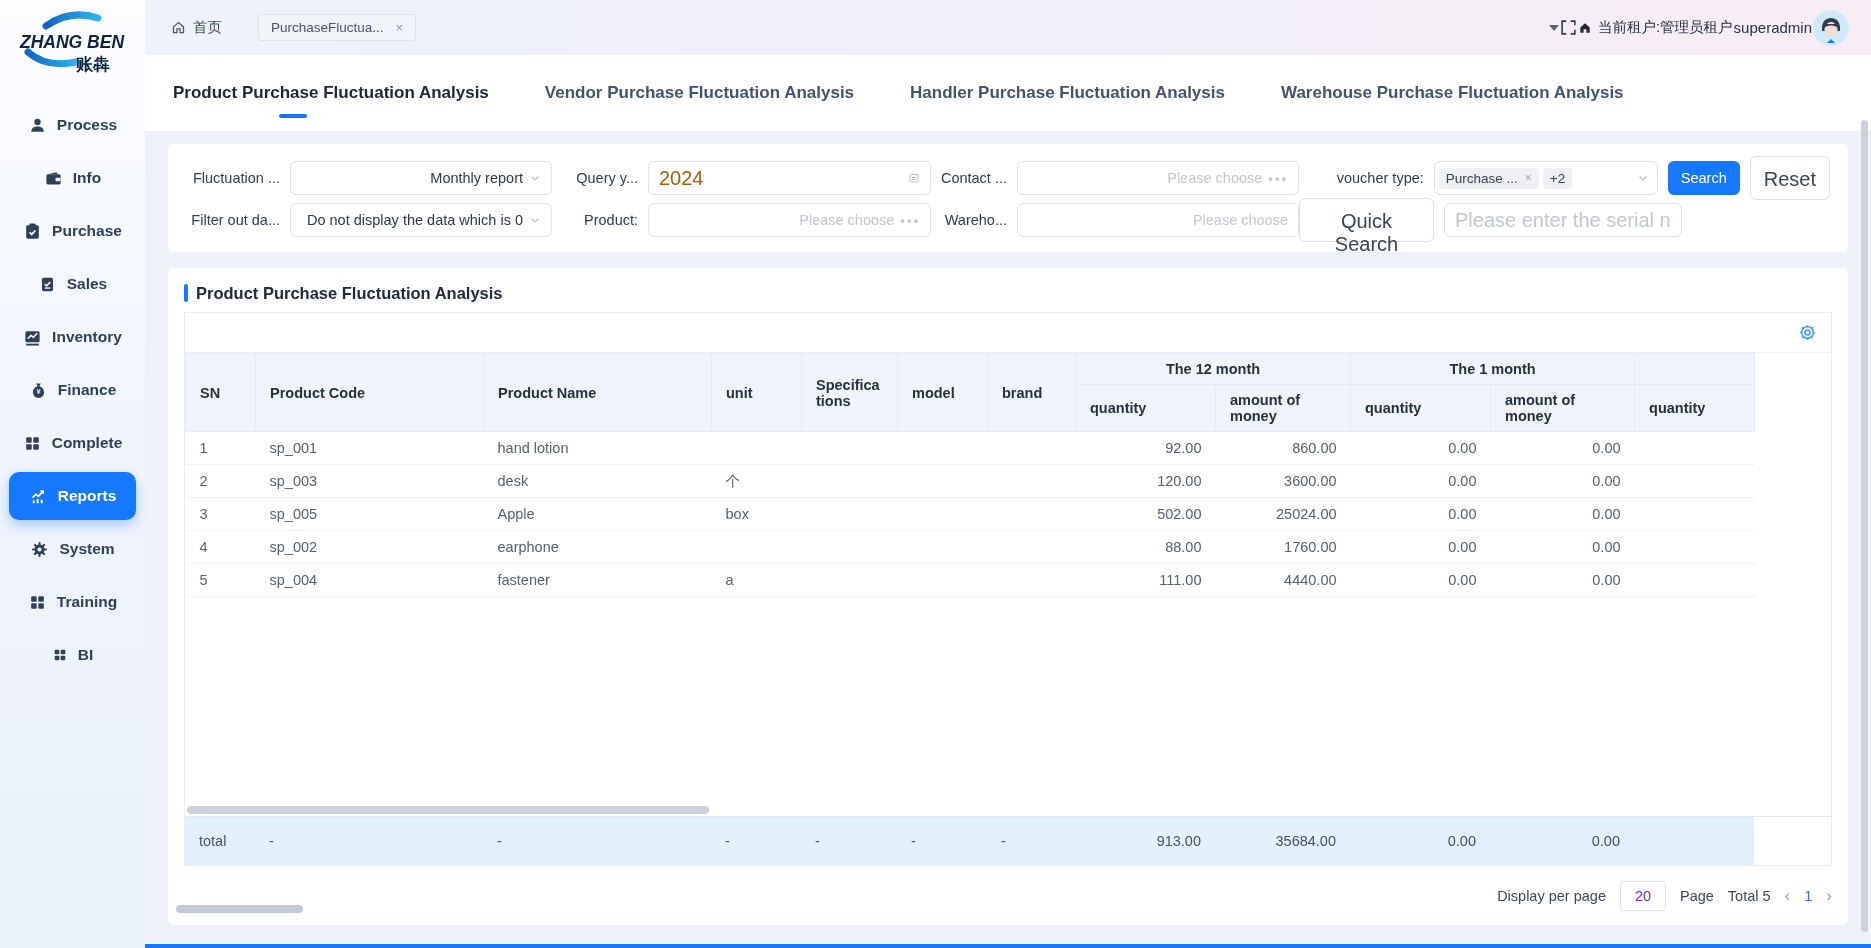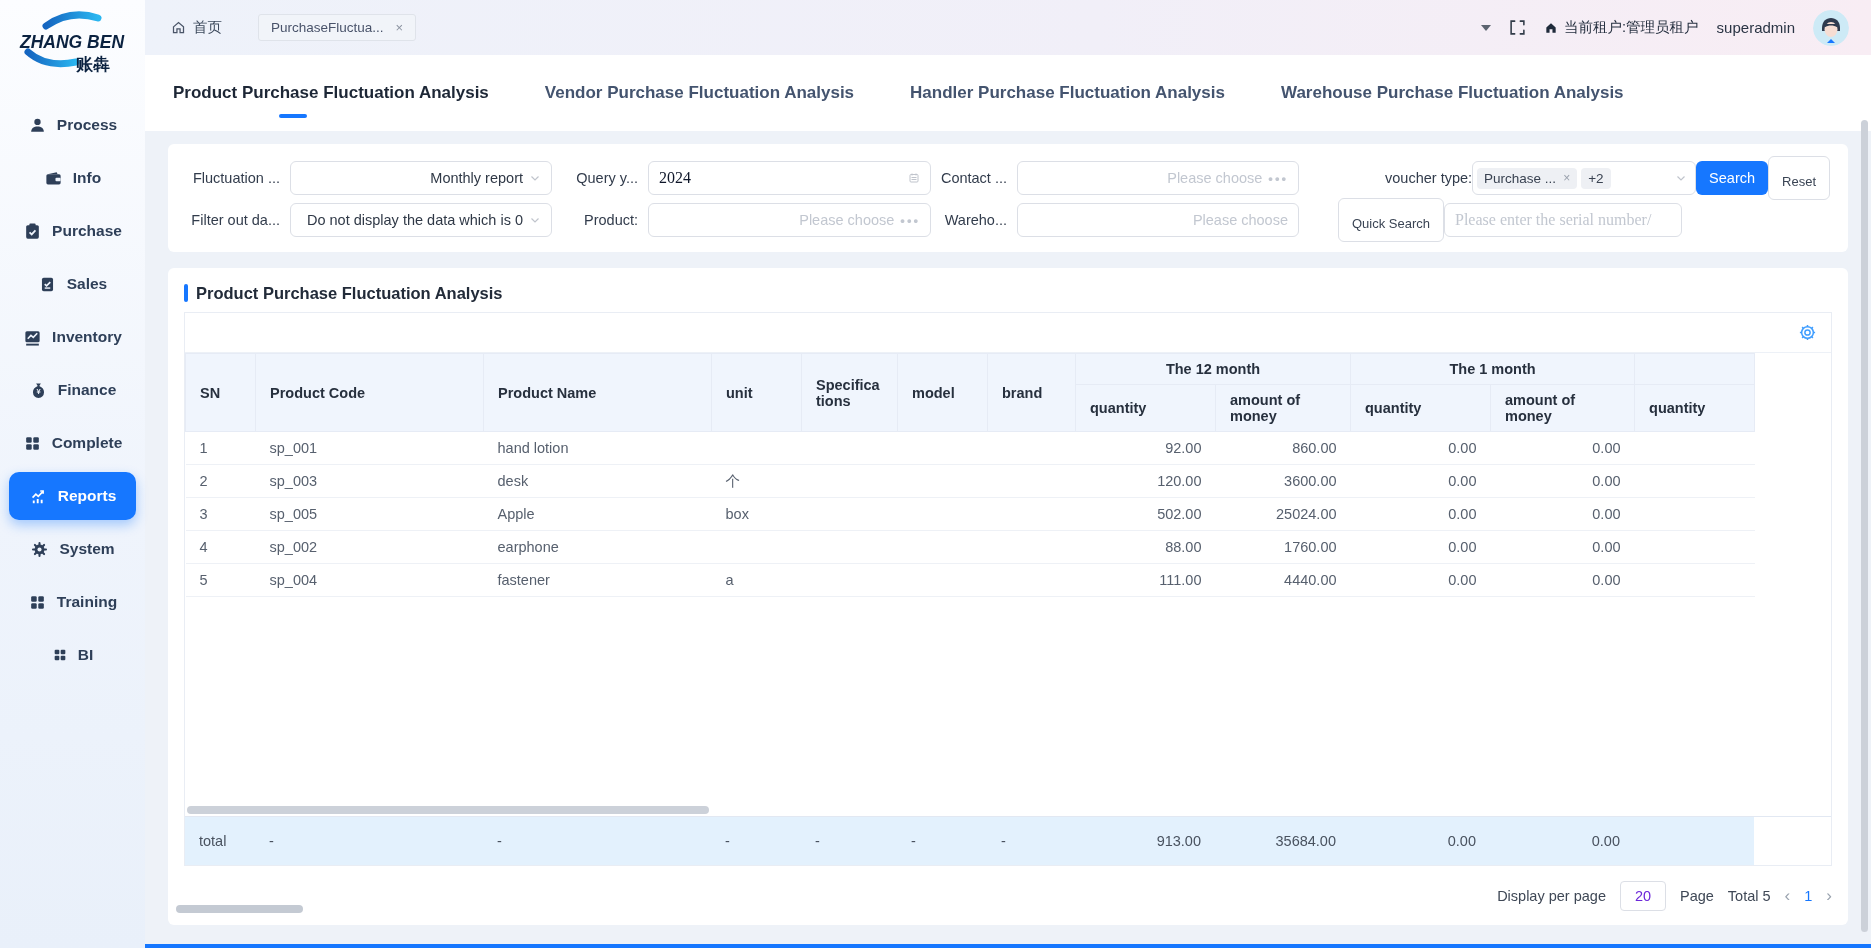--- a/index.html
+++ b/index.html
@@ -15,21 +15,21 @@
   .nav-item svg { width:19px; height:19px; flex-shrink:0; }
   .nav-item.active { background:#1677ff; color:#fff; box-shadow:0 5px 12px rgba(22,119,255,.35); }
 
   
   .main { flex:1; min-width:0; display:flex; flex-direction:column; }
 
   .topbar { height:55px; flex-shrink:0; display:flex; align-items:center; background:linear-gradient(90deg,#eef2fa 0%,#f1eff8 55%,#f8edf4 100%); }
   .home-link { display:flex; align-items:center; gap:7px; margin-left:26px; font-size:14.5px; color:#3d4a5c; cursor:pointer; }
   .tab-chip { margin-left:36px; display:flex; align-items:center; gap:12px; background:#f1f4f9; border:1px solid #dfe3ea; border-radius:3px; padding:5px 12px; font-size:13.5px; color:#49536a; cursor:pointer; }
   .tab-chip .x { color:#8b93a1; font-size:13px; }
-  .topbar-right { margin-left:auto; display:flex; align-items:center; gap:18px; margin-right:22px; }
+  .topbar-right { margin-left:auto; display:flex; align-items:center; gap:1px; margin-right:22px; }
   .caret-down { width:0; height:0; border-left:5px solid transparent; border-right:5px solid transparent; border-top:6px solid #5c6470; cursor:pointer; }
   .tenant { display:flex; align-items:center; gap:6px; font-size:14.5px; color:#1f2a3a; }
   .username { font-size:15px; color:#2a3444; cursor:pointer; }
   .avatar { width:36px; height:36px; border-radius:50%; overflow:hidden; cursor:pointer; }
 
   .tabs-strip { height:76px; flex-shrink:0; background:#fff; display:flex; align-items:center; gap:56px; padding-left:28px; }
   .ptab { position:relative; font-size:17px; font-weight:bold; color:#44546f; cursor:pointer; white-space:nowrap; }
   .ptab.active { color:#1d2736; }
   .ink { position:absolute; left:106px; bottom:-15px; width:28px; height:4px; border-radius:2px; background:#1677ff; }
 
@@ -37,29 +37,29 @@
 
   
   .filter-card { background:#fff; border-radius:6px; padding:12px 18px; }
   .frow { display:grid; grid-template-columns:104px 262px 96px 283px 86px 282px 1fr; align-items:center; height:42px; }
   .flabel { text-align:right; padding-right:10px; font-size:14.5px; color:#323c4c; white-space:nowrap; overflow:hidden; }
   .fbox { height:34px; border:1px solid #dcdfe6; border-radius:6px; background:#fff; display:flex; align-items:center; padding:0 10px; font-size:14.5px; color:#2f3846; gap:6px; cursor:pointer; }
   .fbox .grow { flex:1; overflow:hidden; white-space:nowrap;text-align:right; }
   .placeholder { color:#c2c7d0; }
   .dots { color:#c2c7d0; letter-spacing:2px; font-weight:bold; font-size:13px; }
   .chev { width:12px; height:12px; flex-shrink:0; }
-  .finput { border:none; outline:none; flex:1; font-size:16px; color:#0f172a; font-family:Liberation Serif, serif; min-width:0; background:transparent; }
+  .finput { border:none; outline:none; flex:1; font-size:20px; color:#a16207; font-family:Liberation Sans, sans-serif; min-width:0; background:transparent; }
   .finput::placeholder { color:#c2c7d0; }
-  .rright { display:flex; align-items:center; justify-content:flex-end; }
+  .rright { display:flex; align-items:center; justify-content:flex-end; gap:10px; }
   .vlabel { font-size:14.5px; color:#323c4c; white-space:nowrap; }
   .multiselect { width:224px; padding:0 8px 0 4px; gap:4px; }
   .tag { background:#eef0f4; border-radius:4px; padding:3px 7px; font-size:13.5px; color:#394251; display:flex; align-items:center; gap:7px; white-space:nowrap; }
   .tag .x { color:#9aa1ad; font-size:12px; cursor:pointer; }
   .btn-primary { height:34px; padding:0 13px; background:#1677ff; color:#fff; border:none; border-radius:6px; font-size:14.5px; font-family:inherit; cursor:pointer; }
-  .btn { height:44px; padding:17px 13px; background:#fff; color:#3a4454; border:1px solid #dcdfe6; border-radius:6px; font-size:13px; font-family:inherit; cursor:pointer; }
+  .btn { height:44px; padding:11px 13px; background:#fff; color:#3a4454; border:1px solid #dcdfe6; border-radius:6px; font-size:20px; font-family:inherit; cursor:pointer; }
   .serial { width:238px; }
   .r2pad { margin-right:148px; }
 
   
   .main-card { margin-top:16px; background:#fff; border-radius:6px; padding:14px 16px; display:flex; height:657px; }
   .tree { width:168px; flex-shrink:0; padding-top:4px; font-size:14.5px; color:#3c4656; }
   .tree-root { display:flex; align-items:center; gap:9px; height:34px; padding-left:10px; white-space:nowrap; overflow:hidden; cursor:pointer; }
   .tree-caret { width:0; height:0; border-left:4.5px solid transparent; border-right:4.5px solid transparent; border-top:6px solid #9aa3b0; flex-shrink:0; }
   .tree-child { height:37px; line-height:37px; padding-left:46px; white-space:nowrap; cursor:pointer; }
 

